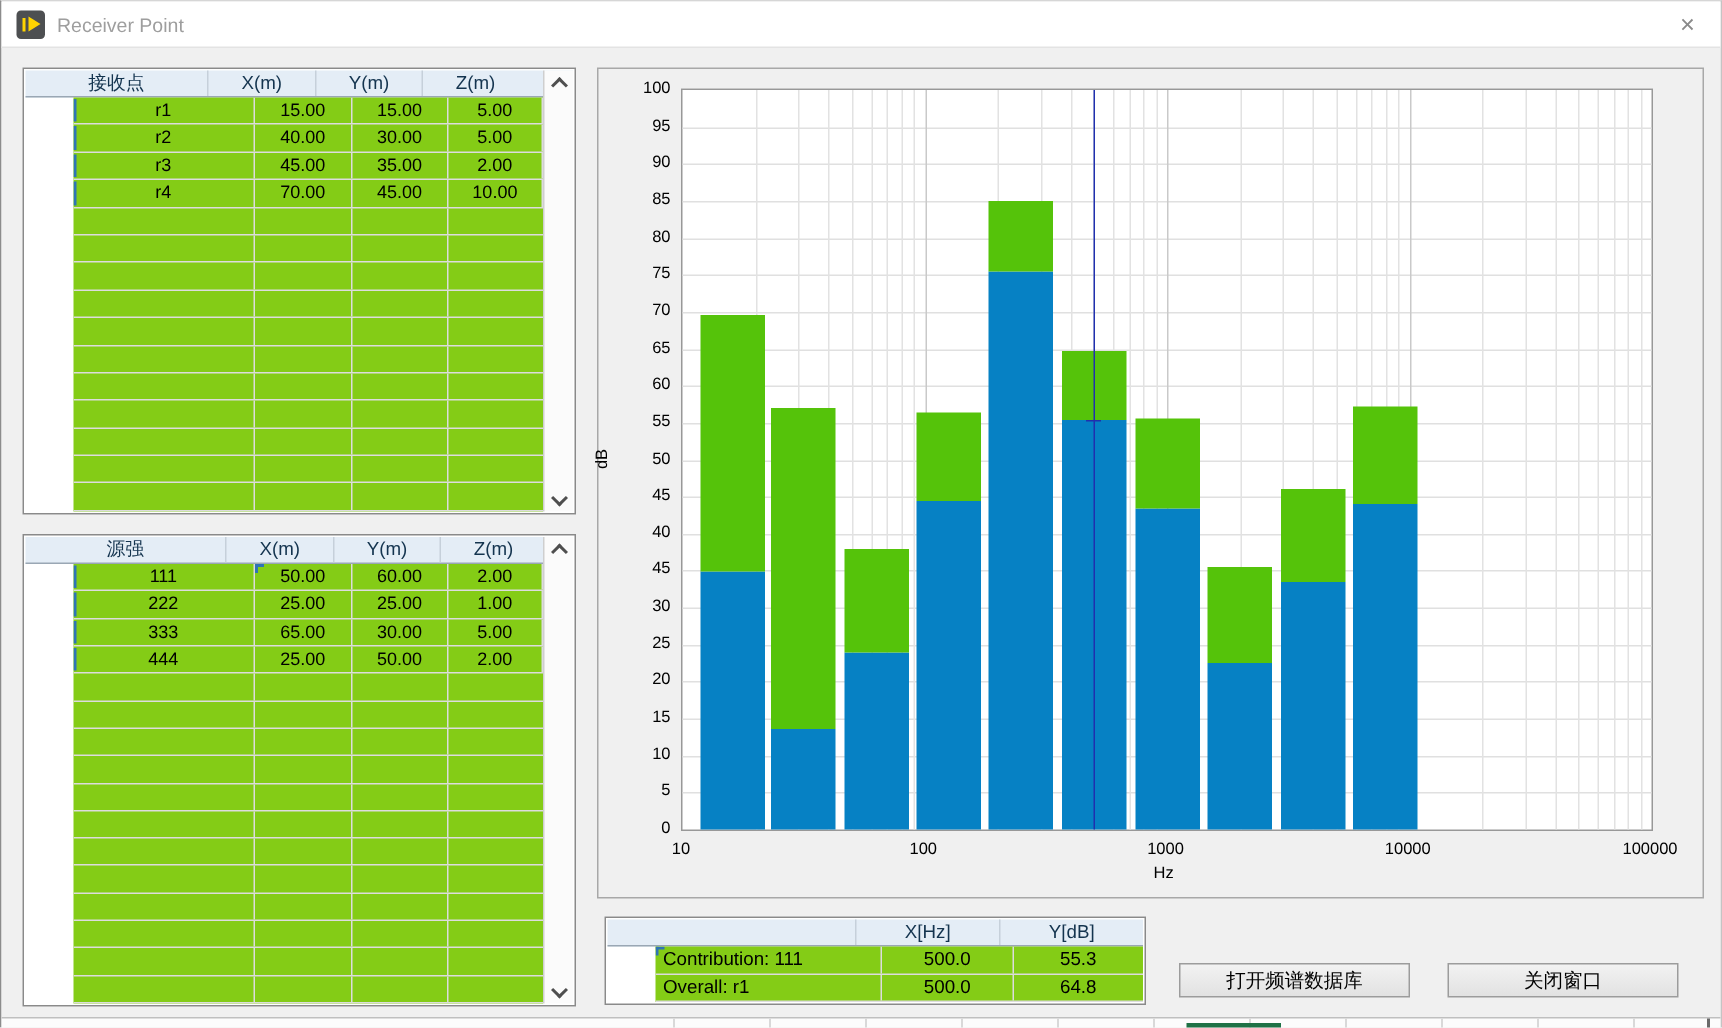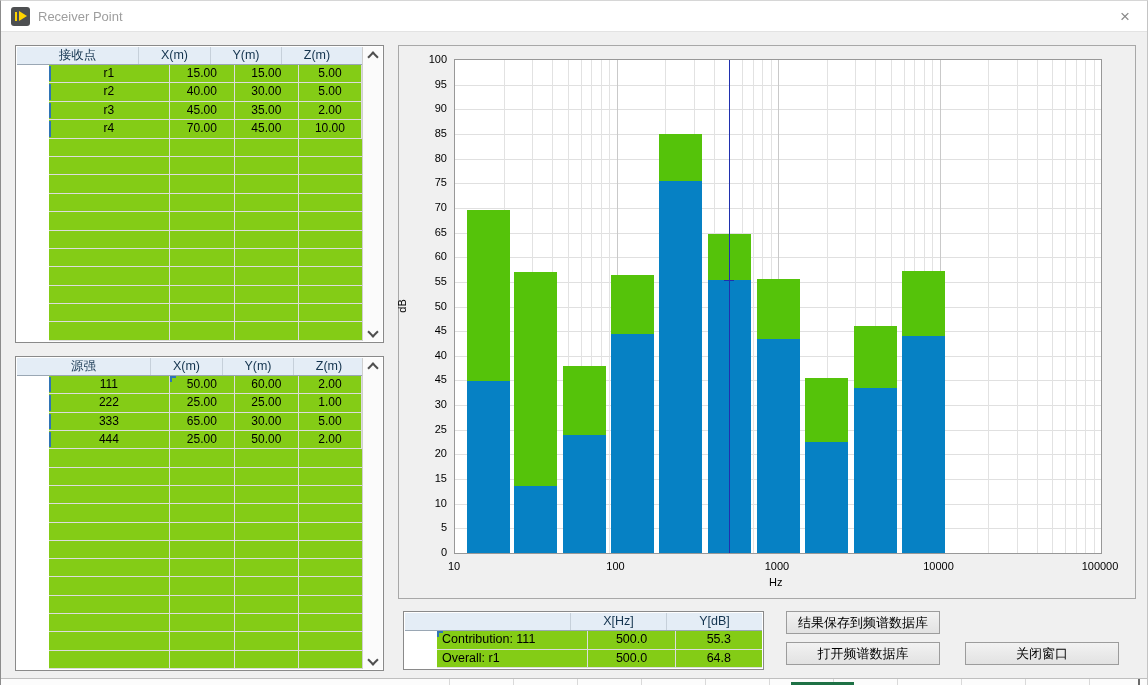--- a/index.html
+++ b/index.html
@@ -442,21 +442,20 @@
             <div class="tbl-cell" style="width: 95px; line-height: 17.5px;">55.3</div>
           </div>
           <div class="tbl-row" style="height: 18.5px;">
             <div class="tbl-cell left" style="width: 166px; line-height: 17.5px;">Overall: r1</div>
             <div class="tbl-cell" style="width: 96px; line-height: 17.5px;">500.0</div>
             <div class="tbl-cell" style="width: 95px; line-height: 17.5px;">64.8</div>
           </div>
         </div>
       </div>
 
-    <button class="btn" style="left:785px; top:579px;">结果保存到频谱数据库</button>
     <button class="btn" style="left:964px; top:610px;">关闭窗口</button>
     <button class="btn" style="left:785px; top:610px;">打开频谱数据库</button>
   </div>
 
   <div class="bottom-strip">
     <div class="strip-lines"></div>
     <div class="strip-green"></div>
     <div class="strip-dark"></div>
   </div>
 

